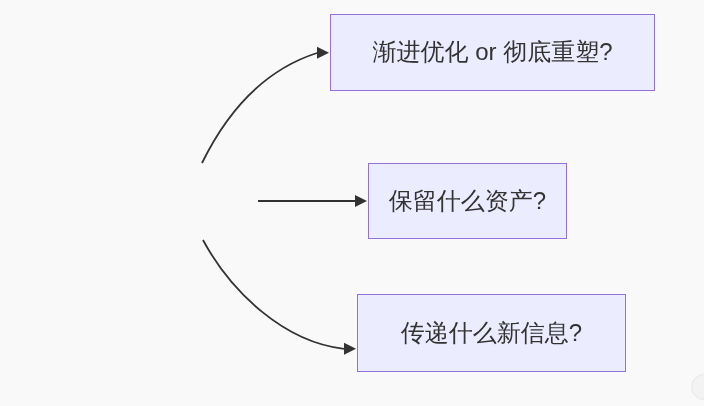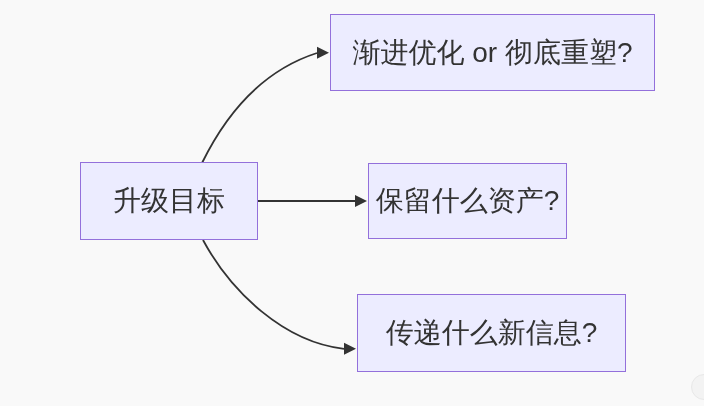--- a/index.html
+++ b/index.html
@@ -34,21 +34,21 @@
   }
   .node {
     position: absolute;
     box-sizing: border-box;
     background: #ECECFF;
     border: 1.3px solid #9370DB;
     display: flex;
     align-items: center;
     justify-content: center;
     color: #333333;
-    font-size: 28px;
+    font-size: 24px;
     line-height: 1.2;
     text-align: center;
     white-space: nowrap;
   }
   .node-center { left: 80px;  top: 162px; width: 178px; height: 78px; }
   .node-b1     { left: 330px; top: 14px;  width: 325px; height: 77px; }
   .node-b2     { left: 368px; top: 163px; width: 199px; height: 76px; }
   .node-b3     { left: 357px; top: 294px; width: 269px; height: 78px; }
   .corner-artifact {
     position: absolute;
@@ -78,23 +78,20 @@
       <path class="edge-path" d="M258,201 L355,201"></path>
       <polygon class="edge-arrowhead" points="355,195 367,201 355,207"></polygon>
     </g>
 
     <g>
       <path class="edge-path" d="M203,240 C231,292 284,342 344,348.8"></path>
       <polygon class="edge-arrowhead" points="344,342.8 356,348.8 344,354.8"></polygon>
     </g>
   </svg>
 
-  <div class="node node-center">
-    <span>升级目标</span>
-  </div>
 
   <div class="node node-b1">
     <span>渐进优化 or 彻底重塑?</span>
   </div>
 
   <div class="node node-b2">
     <span>保留什么资产?</span>
   </div>
 
   <div class="node node-b3">

